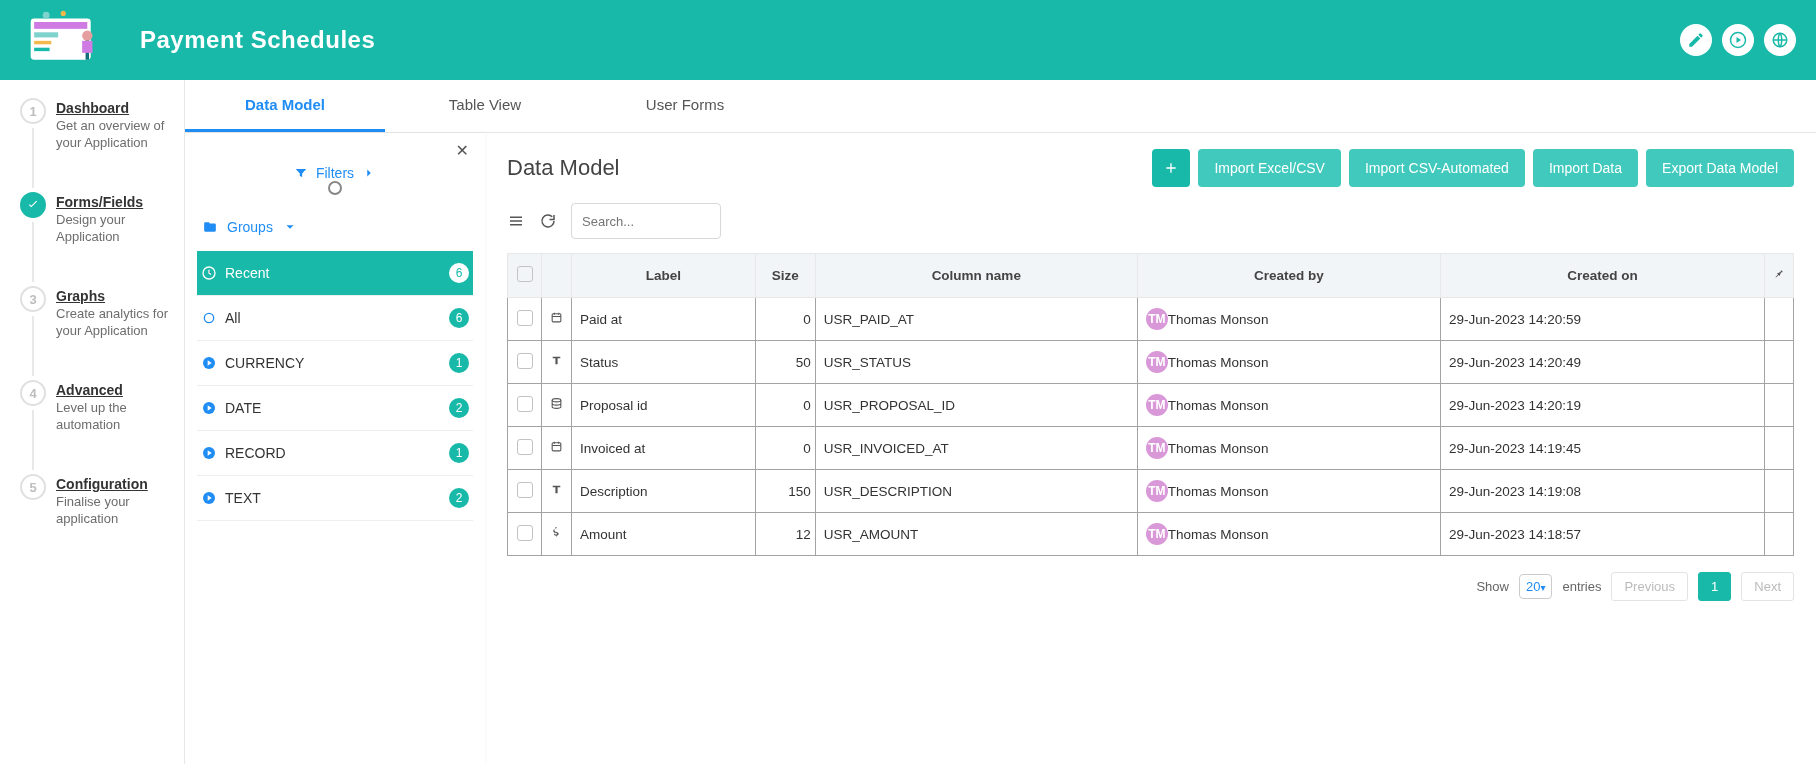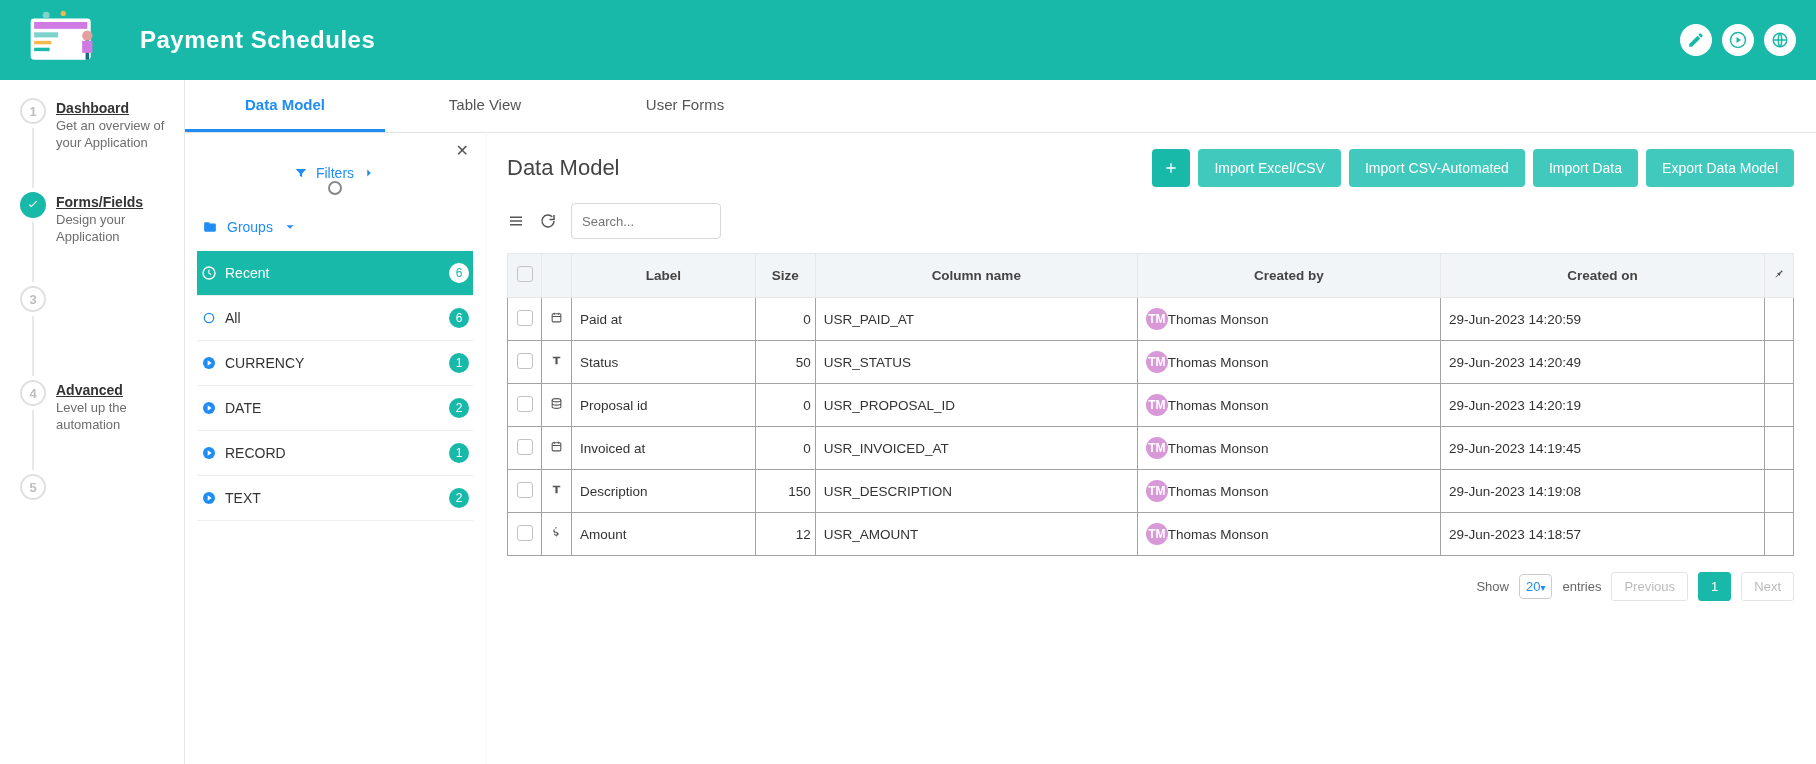--- a/index.html
+++ b/index.html
@@ -263,35 +263,43 @@
     <div class="step-body">
       <div class="step-title">Forms/Fields</div>
       <div class="step-sub">Design your Application</div>
     </div>
       </div>
       <div class="step">
     <div class="num-wrap">
       <div class="num">3</div>
       <div class="vline"></div>
     </div>
+    <div class="step-body">
+      <div class="step-title">Graphs</div>
+      <div class="step-sub">Create analytics for your Application</div>
+    </div>
       </div>
       <div class="step">
     <div class="num-wrap">
       <div class="num">4</div>
       <div class="vline"></div>
     </div>
     <div class="step-body">
       <div class="step-title">Advanced</div>
       <div class="step-sub">Level up the automation</div>
     </div>
       </div>
       <div class="step">
     <div class="num-wrap">
       <div class="num">5</div>
 
+    </div>
+    <div class="step-body">
+      <div class="step-title">Configuration</div>
+      <div class="step-sub">Finalise your application</div>
     </div>
       </div>
     </div>
 
   <div class="main">
 
     <div class="tabs">
         <div class="tab active">Data Model</div>
         <div class="tab">Table View</div>
         <div class="tab">User Forms</div>

